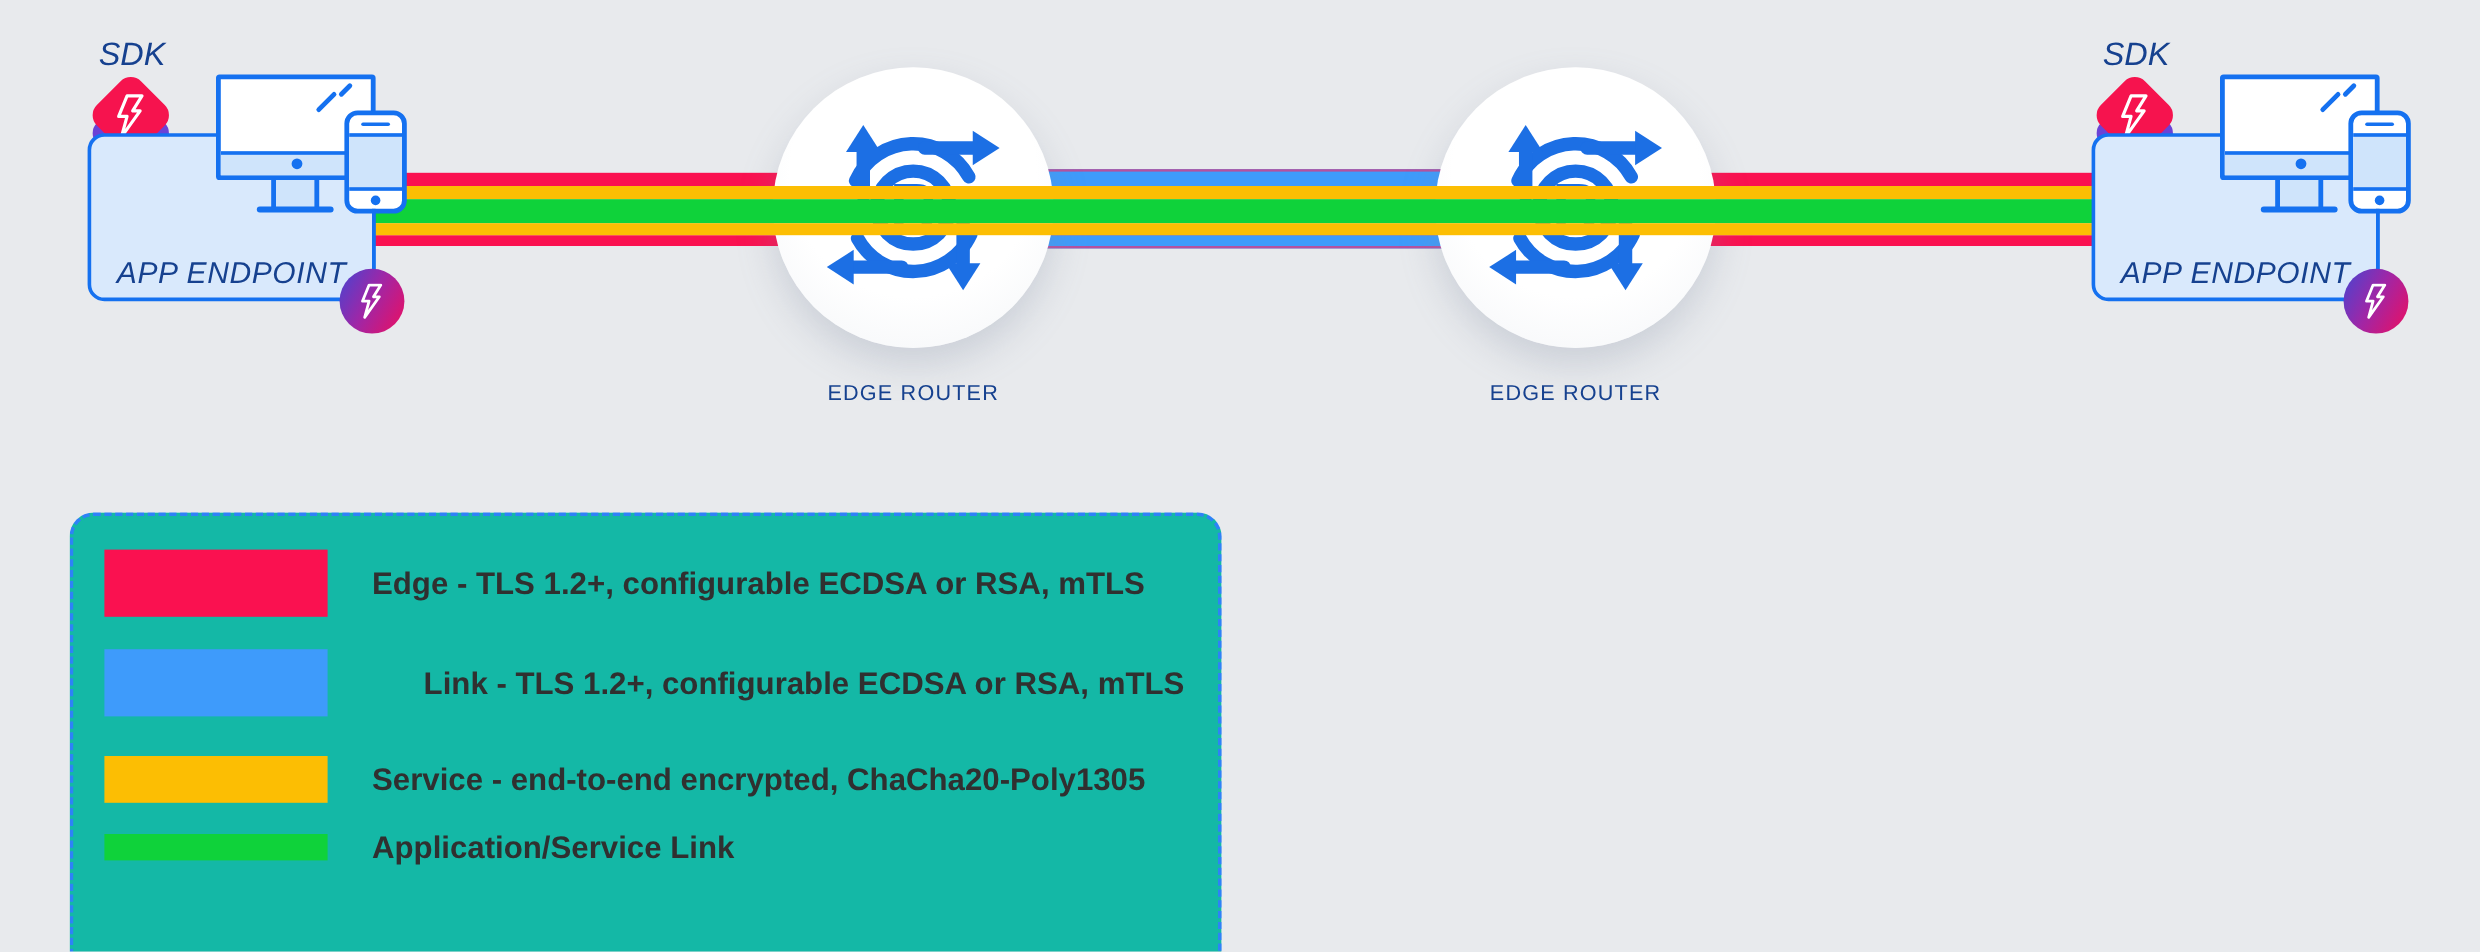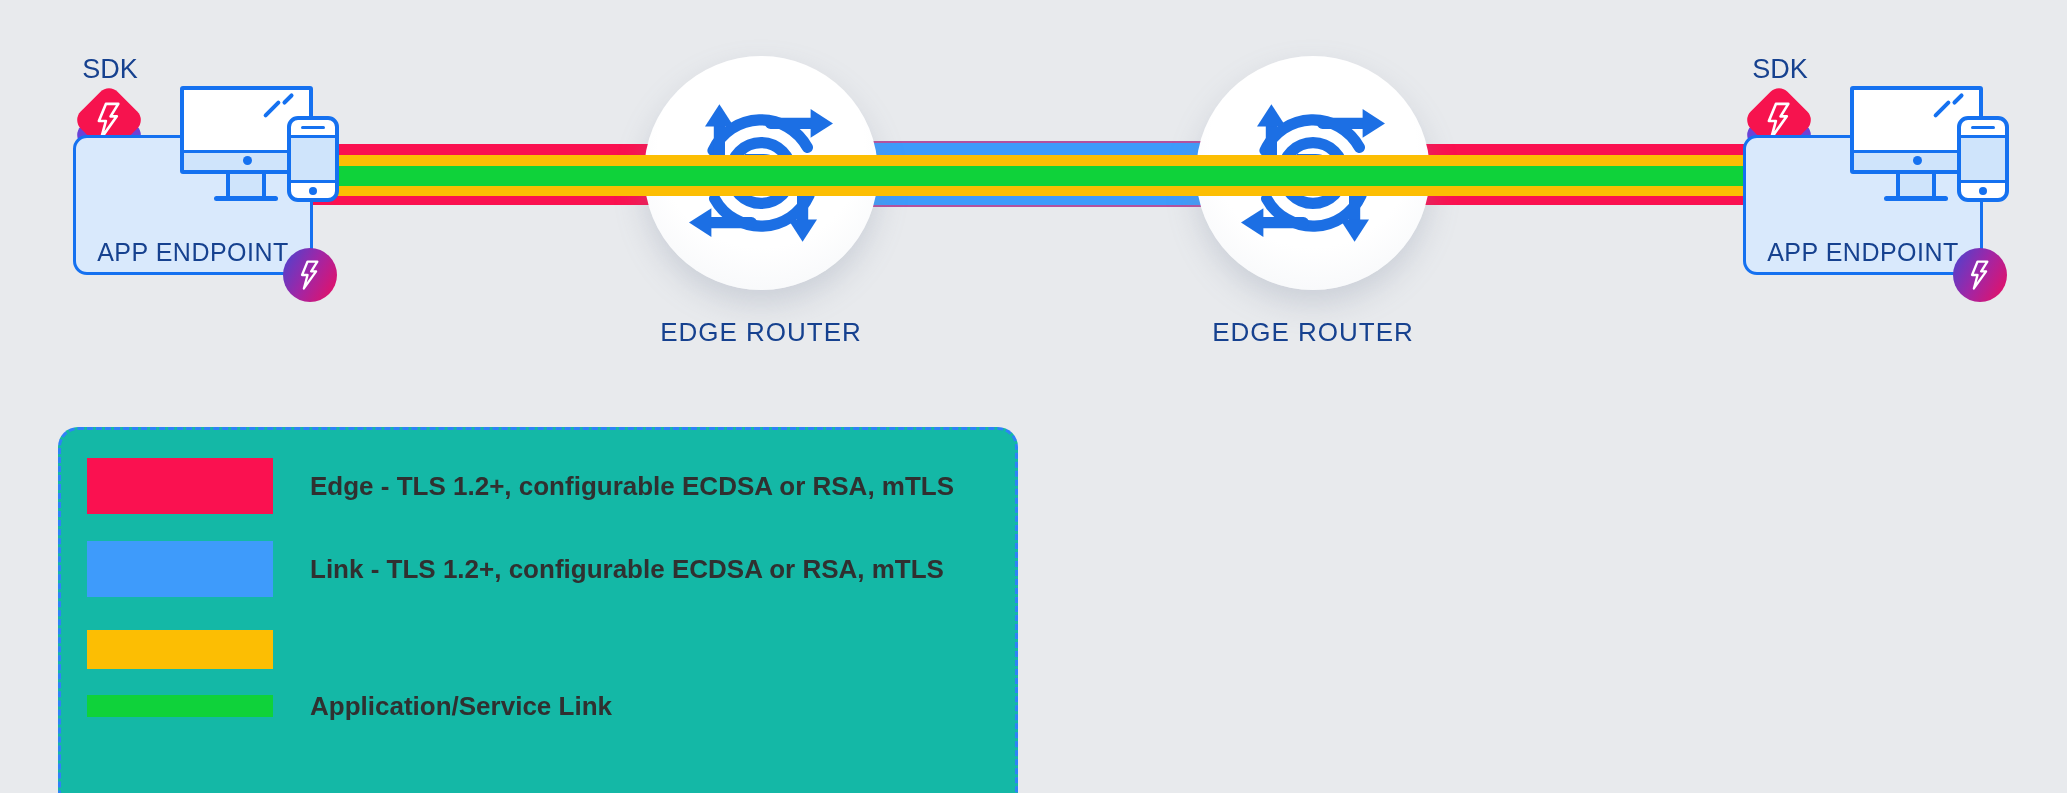--- a/index.html
+++ b/index.html
@@ -21,25 +21,25 @@
   
   .router-circle{
     position:absolute;top:56px;width:234px;height:234px;border-radius:50%;
     background:radial-gradient(circle at 50% 38%, #ffffff 55%, #f2f4f7 100%);
     box-shadow:0 14px 30px rgba(130,140,160,.28);
     z-index:2;
   }
   .router-circle svg{position:absolute;left:37px;top:37px;}
   .router-label{
     position:absolute;top:317px;width:300px;text-align:center;
-    color:#16418f;font-size:26px;letter-spacing:1px;font-weight:500;
+    color:#16418f;font-size:18px;letter-spacing:1px;font-weight:500;
     z-index:4;
   }
   
-  .endpoint{position:absolute;top:48px;width:300px;height:260px;z-index:5;}
+  .endpoint{position:absolute;top:24px;width:300px;height:260px;z-index:5;font-style:italic;}
   .ep-box{
     position:absolute;left:15px;top:87px;width:240px;height:140px;
     background:#d9e9fc;border:3px solid #1571f0;border-radius:14px;
     box-sizing:border-box;
   }
   .ep-title{
     position:absolute;left:15px;top:174px;width:240px;text-align:center;
     color:#16418f;font-size:25px;letter-spacing:.5px;font-weight:500;margin-top:16px;
   }
   .sdk-label{
@@ -248,21 +248,22 @@
     </div>
 
     <div class="ep-title">APP ENDPOINT</div>
   </div>
 
   <div class="legend">
     <div class="swatch" style="top: 28px; height: 56px; background-color: rgb(250, 17, 80);"></div>
     <div class="row-label" style="top:40px;">Edge - TLS 1.2+, configurable ECDSA or RSA, mTLS</div>
 
     <div class="swatch" style="top: 111px; height: 56px; background-color: rgb(62, 155, 251);"></div>
-    <div class="row-label" style="top:123px;">Link - TLS 1.2+, configurable ECDSA or RSA, mTLS</div>
+    <div class="row-label" style="top:123px;margin-left:43px;">Link - TLS 1.2+, configurable ECDSA or RSA, mTLS</div>
 
     <div class="swatch" style="top: 200px; height: 39px; background-color: rgb(252, 190, 3);"></div>
+    <div class="row-label" style="top:203px;">Service - end-to-end encrypted, ChaCha20-Poly1305</div>
 
     <div class="swatch" style="top: 265px; height: 22px; background-color: rgb(15, 210, 58);"></div>
     <div class="row-label" style="top:260px;">Application/Service Link</div>
   </div>
 
 </div>
 
 </body></html>

